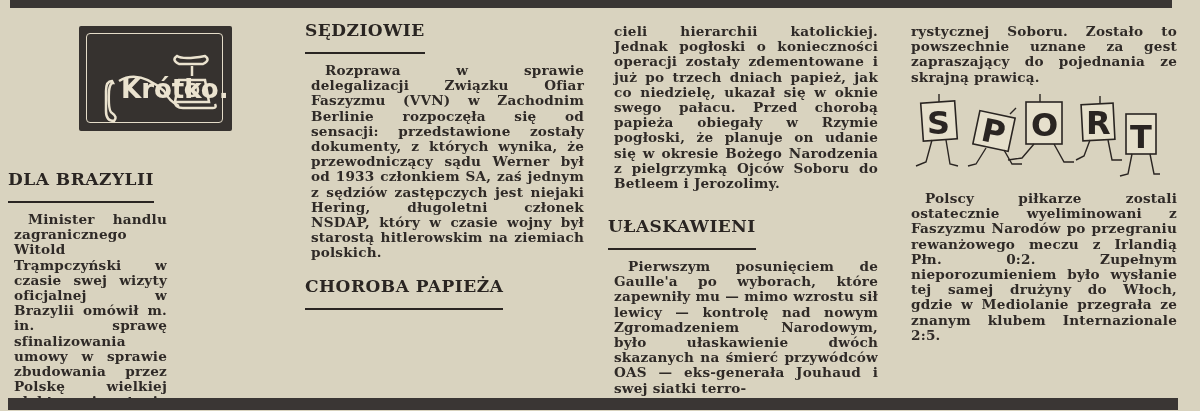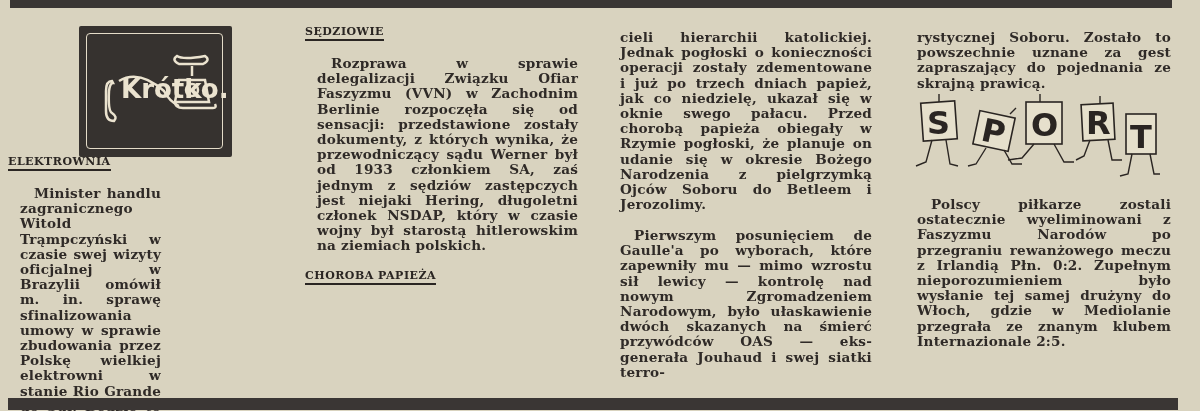--- a/index.html
+++ b/index.html
@@ -15,30 +15,30 @@
   .col { position: absolute; top: 14px; }
   .col1 { left: 8px; width: 165px; }
   .col2 { left: 305px; width: 285px; }
   .col3 { left: 608px; width: 276px; }
   .col4 { left: 905px; width: 278px; }
   .col1 .txt { width: 165px; }
   .txt {
     font-size: 13.6px; line-height: 15.2px; font-weight: bold;
     text-align: justify; letter-spacing: 0.2px; margin: 0; color: #2f2a27;
   }
-  .txt p { margin: 12px; text-indent: 14px; }
+  .txt p { margin: 6px; text-indent: 14px; }
   .txt p.cont { text-indent: 0; }
   .head {
-    font-family: "DejaVu Serif", serif; font-weight: bold; font-size: 11px;
+    font-family: "DejaVu Serif", serif; font-weight: bold; font-size: 17px;
     letter-spacing: 0.5px; color: #2a2522; display: inline-block;
-    border-bottom: 2px solid #2a2522; padding-bottom: 1px; margin: 0 0 3px 0;
+    border-bottom: 2px solid #2a2522; padding-bottom: 12px; margin: 0 0 3px 0;
   }
   .head-wrap { margin-bottom: 2px; }
   .logo {
-    position: absolute; left: 79px; top: 26px; width: 153px; height: 131px;
+    position: absolute; left: 79px; top: 26px; width: 153px; height: 105px;
     background: #36322f; border-radius: 2px;
   }
   .logo-inner {
     position: absolute; left: 7px; top: 7px; right: 9px; bottom: 8px;
     border: 1.5px solid #e4dcc8; border-radius: 4px;
   }
   .logo-text {
     position: absolute; left: 42px; top: 48px; color: #ebe3cf;
     font-family: "DejaVu Sans", sans-serif; font-size: 26px; font-weight: bold; letter-spacing: 0;
   }
@@ -60,43 +60,45 @@
       <path d="M96 76 q0 6 8 6 h30 q4 0 2 -4"></path>
       <path d="M33 55 q-6 0 -6 10 v20 q0 10 8 10 q4 -4 -2 -8 q-4 -2 -3 -22 q1 -8 4 -8 z"></path>
       <path d="M40 55 q20 -12 45 10 q5 10 15 15"></path>
     </g>
   </svg>
   <span class="logo-text">Krótko.</span>
 </div>
 
 <div class="col col1" style="top:150px">
   <div class="head-wrap">
-    <div class="head">ELEKTROWNIA</div><br>
+    <br>
+    <div class="head">DLA BRAZYLII</div>
   </div>
   <div class="txt">
     <p>Minister handlu zagranicznego Witold Trąmpczyński w czasie swej wizyty oficjalnej w Brazylii omówił m. in. sprawę sfinalizowania umowy w sprawie zbudowania przez Polskę wielkiej elektrowni w stanie Rio Grande do Sul. Będzie to jedno z naszych największych zamówień eksportowych: wartość elektrowni — 26 milionów dolarów!</p>
   </div>
 </div>
 
 <div class="col col2" style="top:20px">
   <div class="head-wrap"><div class="head">SĘDZIOWIE</div></div>
   <div class="txt">
     <p>Rozprawa w sprawie delegalizacji Związku Ofiar Faszyzmu (VVN) w Zachodnim Berlinie rozpoczęła się od sensacji: przedstawione zostały dokumenty, z których wynika, że przewodniczący sądu Werner był od 1933 członkiem SA, zaś jednym z sędziów zastępczych jest niejaki Hering, długoletni członek NSDAP, który w czasie wojny był starostą hitlerowskim na ziemiach polskich.</p>
   </div>
 </div>
-<div class="col col2" style="top:264px">
+<div class="col col2" style="top:276px">
   <div class="head-wrap"><div class="head">CHOROBA PAPIEŻA</div></div>
 </div>
 
 <div class="col col3" style="top:18px">
   <div class="txt">
     <p class="cont">cieli hierarchii katolickiej. Jednak pogłoski o konieczności operacji zostały zdementowane i już po trzech dniach papież, jak co niedzielę, ukazał się w oknie swego pałacu. Przed chorobą papieża obiegały w Rzymie pogłoski, że planuje on udanie się w okresie Bożego Narodzenia z pielgrzymką Ojców Soboru do Betleem i Jerozolimy.</p>
   </div>
 </div>
 <div class="col col3" style="top:216px">
+  <div class="head-wrap"><div class="head">UŁASKAWIENI</div></div>
   <div class="txt">
     <p>Pierwszym posunięciem de Gaulle'a po wyborach, które zapewniły mu — mimo wzrostu sił lewicy — kontrolę nad nowym Zgromadzeniem Narodowym, było ułaskawienie dwóch skazanych na śmierć przywódców OAS — eks-generała Jouhaud i swej siatki terro-</p>
   </div>
 </div>
 
 <div class="col col4" style="top:18px">
   <div class="txt">
     <p class="cont">rystycznej Soboru. Zostało to powszechnie uznane za gest zapraszający do pojednania ze skrajną prawicą.</p>
   </div>
 </div>

